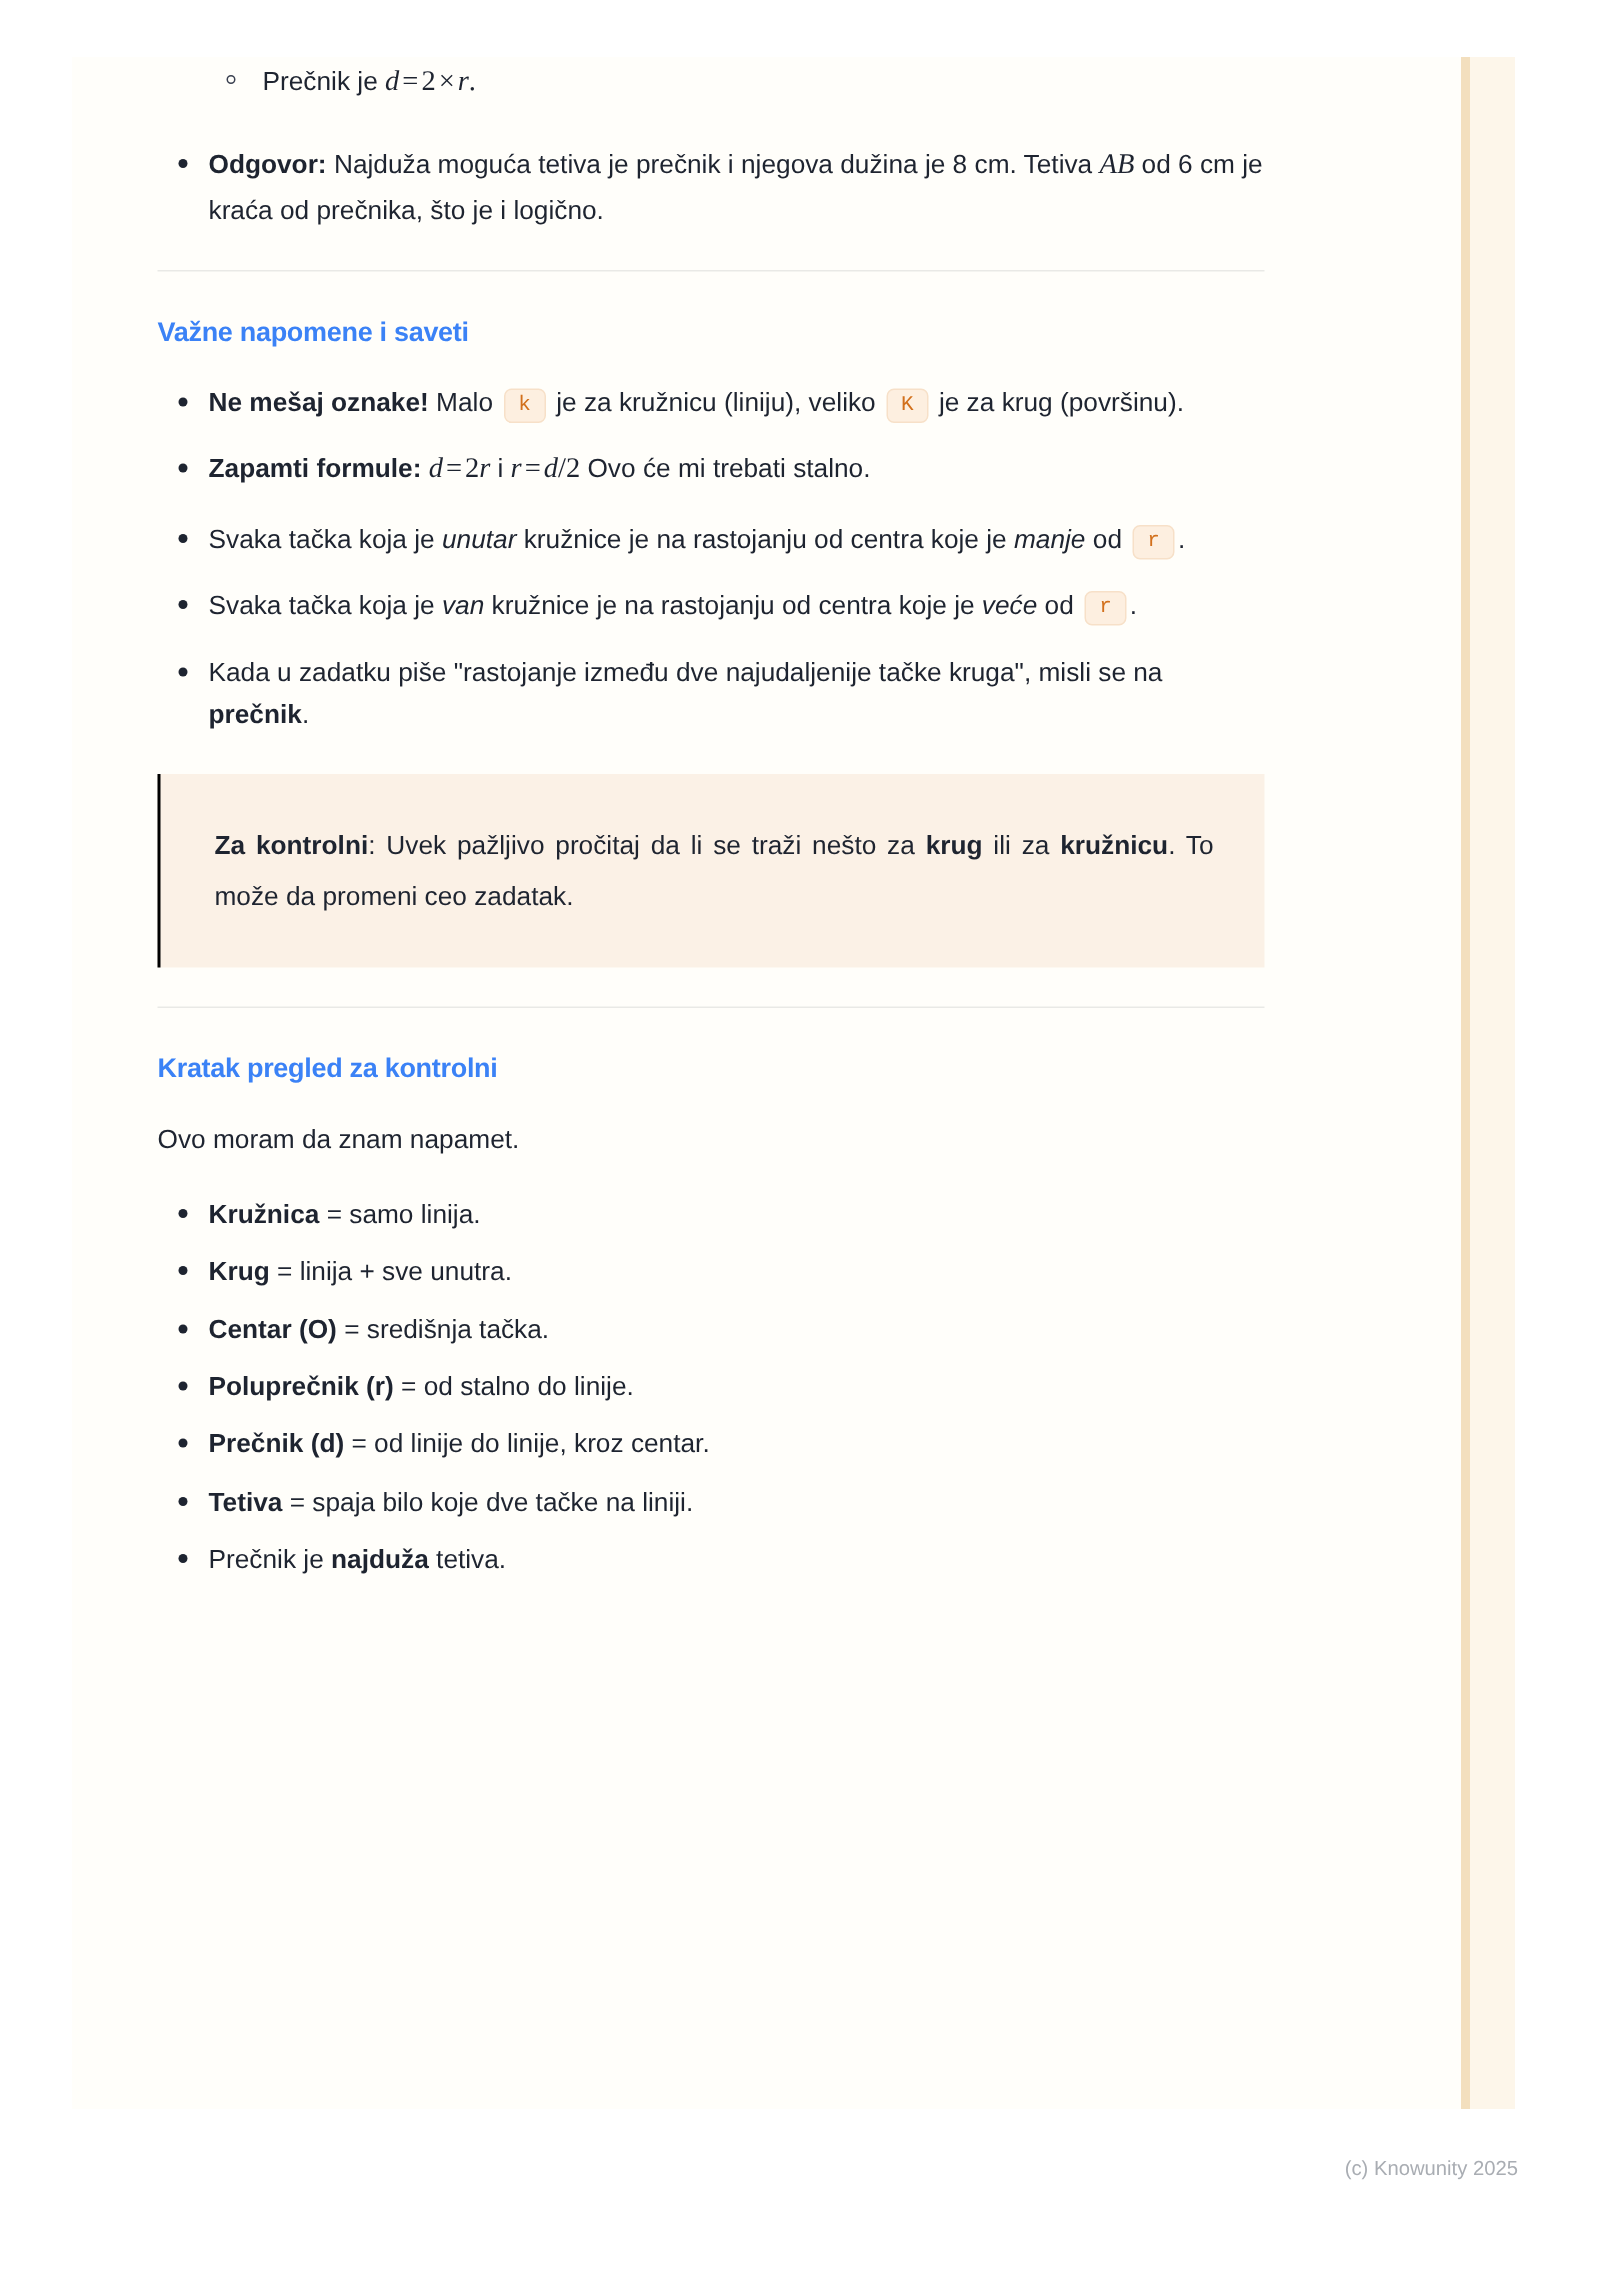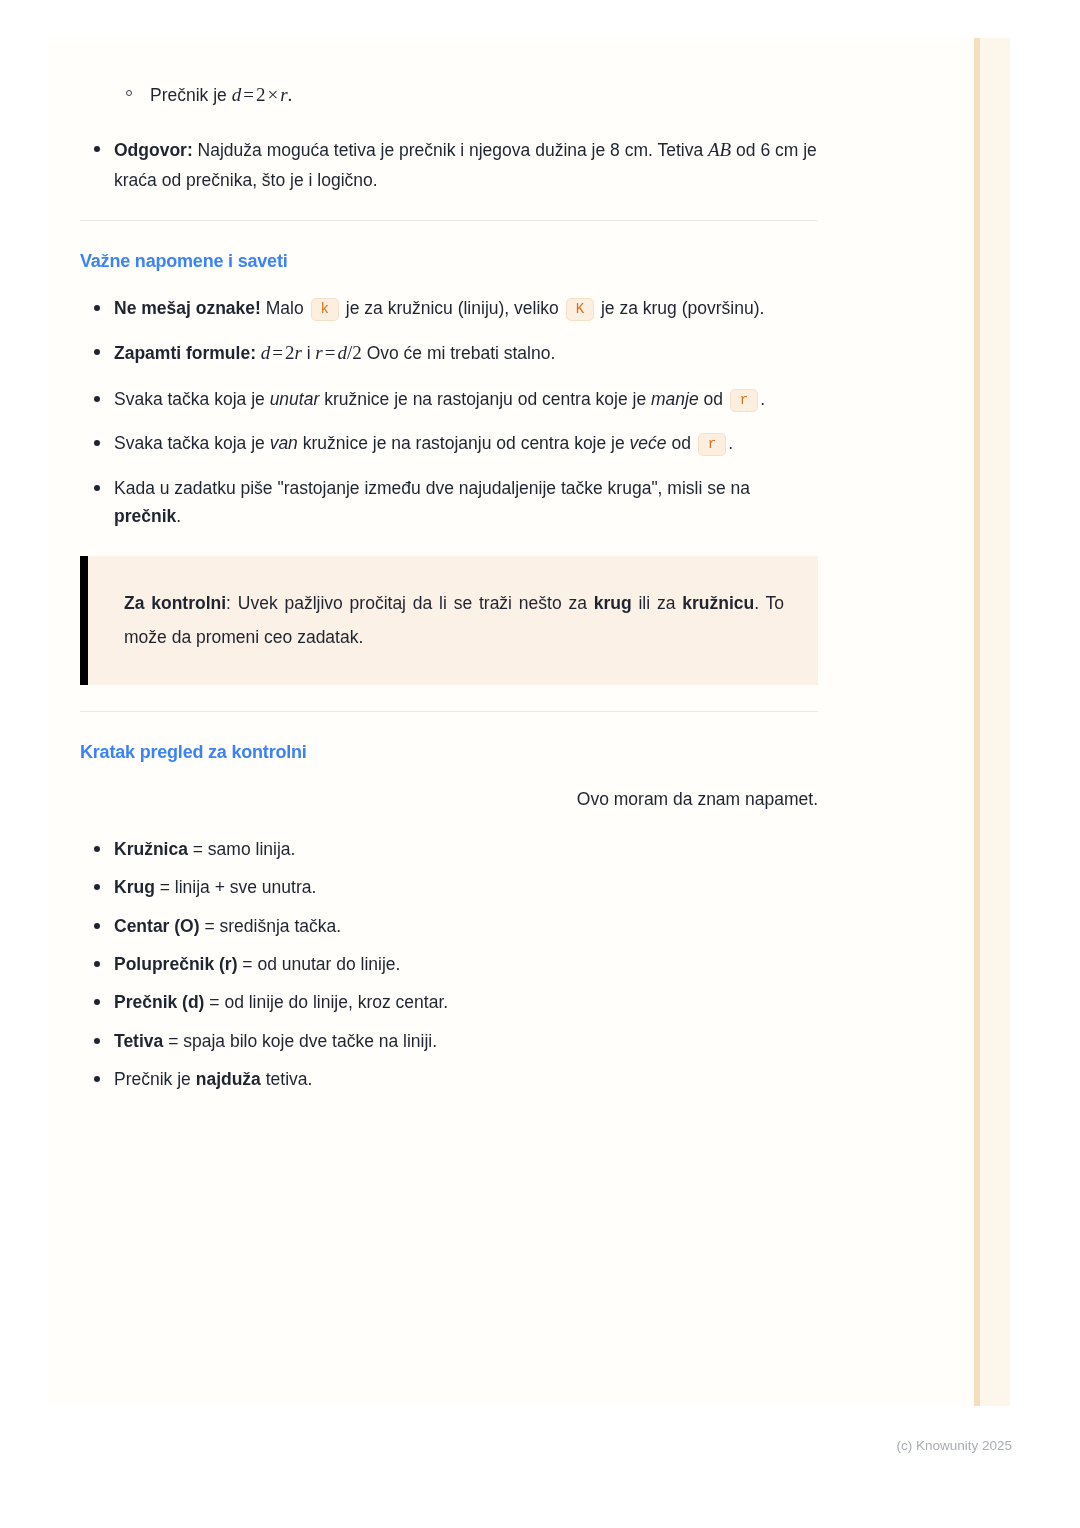--- a/index.html
+++ b/index.html
@@ -32,33 +32,31 @@
     left: 974px;
     width: 36px;
     height: 1368px;
     background: #fdf6ea;
     border-left: 6px solid #f3dfbe;
     box-sizing: border-box;
   }
 
   .content {
     position: absolute;
-    left: 80px;
+    left: 105px;
     top: 40px;
     width: 738px;
-    margin-top: 40px;
   }
 
   
   .para {
     font-size: 17.5px;
     line-height: 1.62;
     color: #1e2430;
     margin: 0 0 2px 0;
-    text-align: right;
   }
 
   ul.bullets {
     list-style: none;
     margin: 0;
     padding: 0;
   }
   ul.bullets > li {
     position: relative;
     padding-left: 34px;
@@ -143,21 +141,21 @@
     font-size: 18px;
     font-weight: 700;
     color: #3b82f6;
     letter-spacing: -0.2px;
     margin: 0 0 22px 0;
   }
 
   
   .callout {
     background: #fbf1e6;
-    border-left: 8px solid #000000;
+    border-left: 2px solid #000000;
     padding: 30px 34px 30px 36px;
     margin: 26px 0 4px 0;
   }
   .callout p {
     margin: 0;
     font-size: 17.5px;
     line-height: 1.95;
     text-align: justify;
     color: #1e2430;
   }
@@ -235,21 +233,21 @@
     <li>
       <b>Kružnica</b><span> = samo linija.</span>
     </li>
     <li>
       <b>Krug</b><span> = linija + sve unutra.</span>
     </li>
     <li>
       <b>Centar (O)</b><span> = središnja tačka.</span>
     </li>
     <li>
-      <b>Poluprečnik (r)</b><span> = od unutar do linije.</span>
+      <b>Poluprečnik (r)</b><span> = od stalno do linije.</span>
     </li>
     <li>
       <b>Prečnik (d)</b><span> = od linije do linije, kroz centar.</span>
     </li>
     <li>
       <b>Tetiva</b><span> = spaja bilo koje dve tačke na liniji.</span>
     </li>
     <li>
       <span>Prečnik je </span><b>najduža</b><span> tetiva.</span>
     </li>

